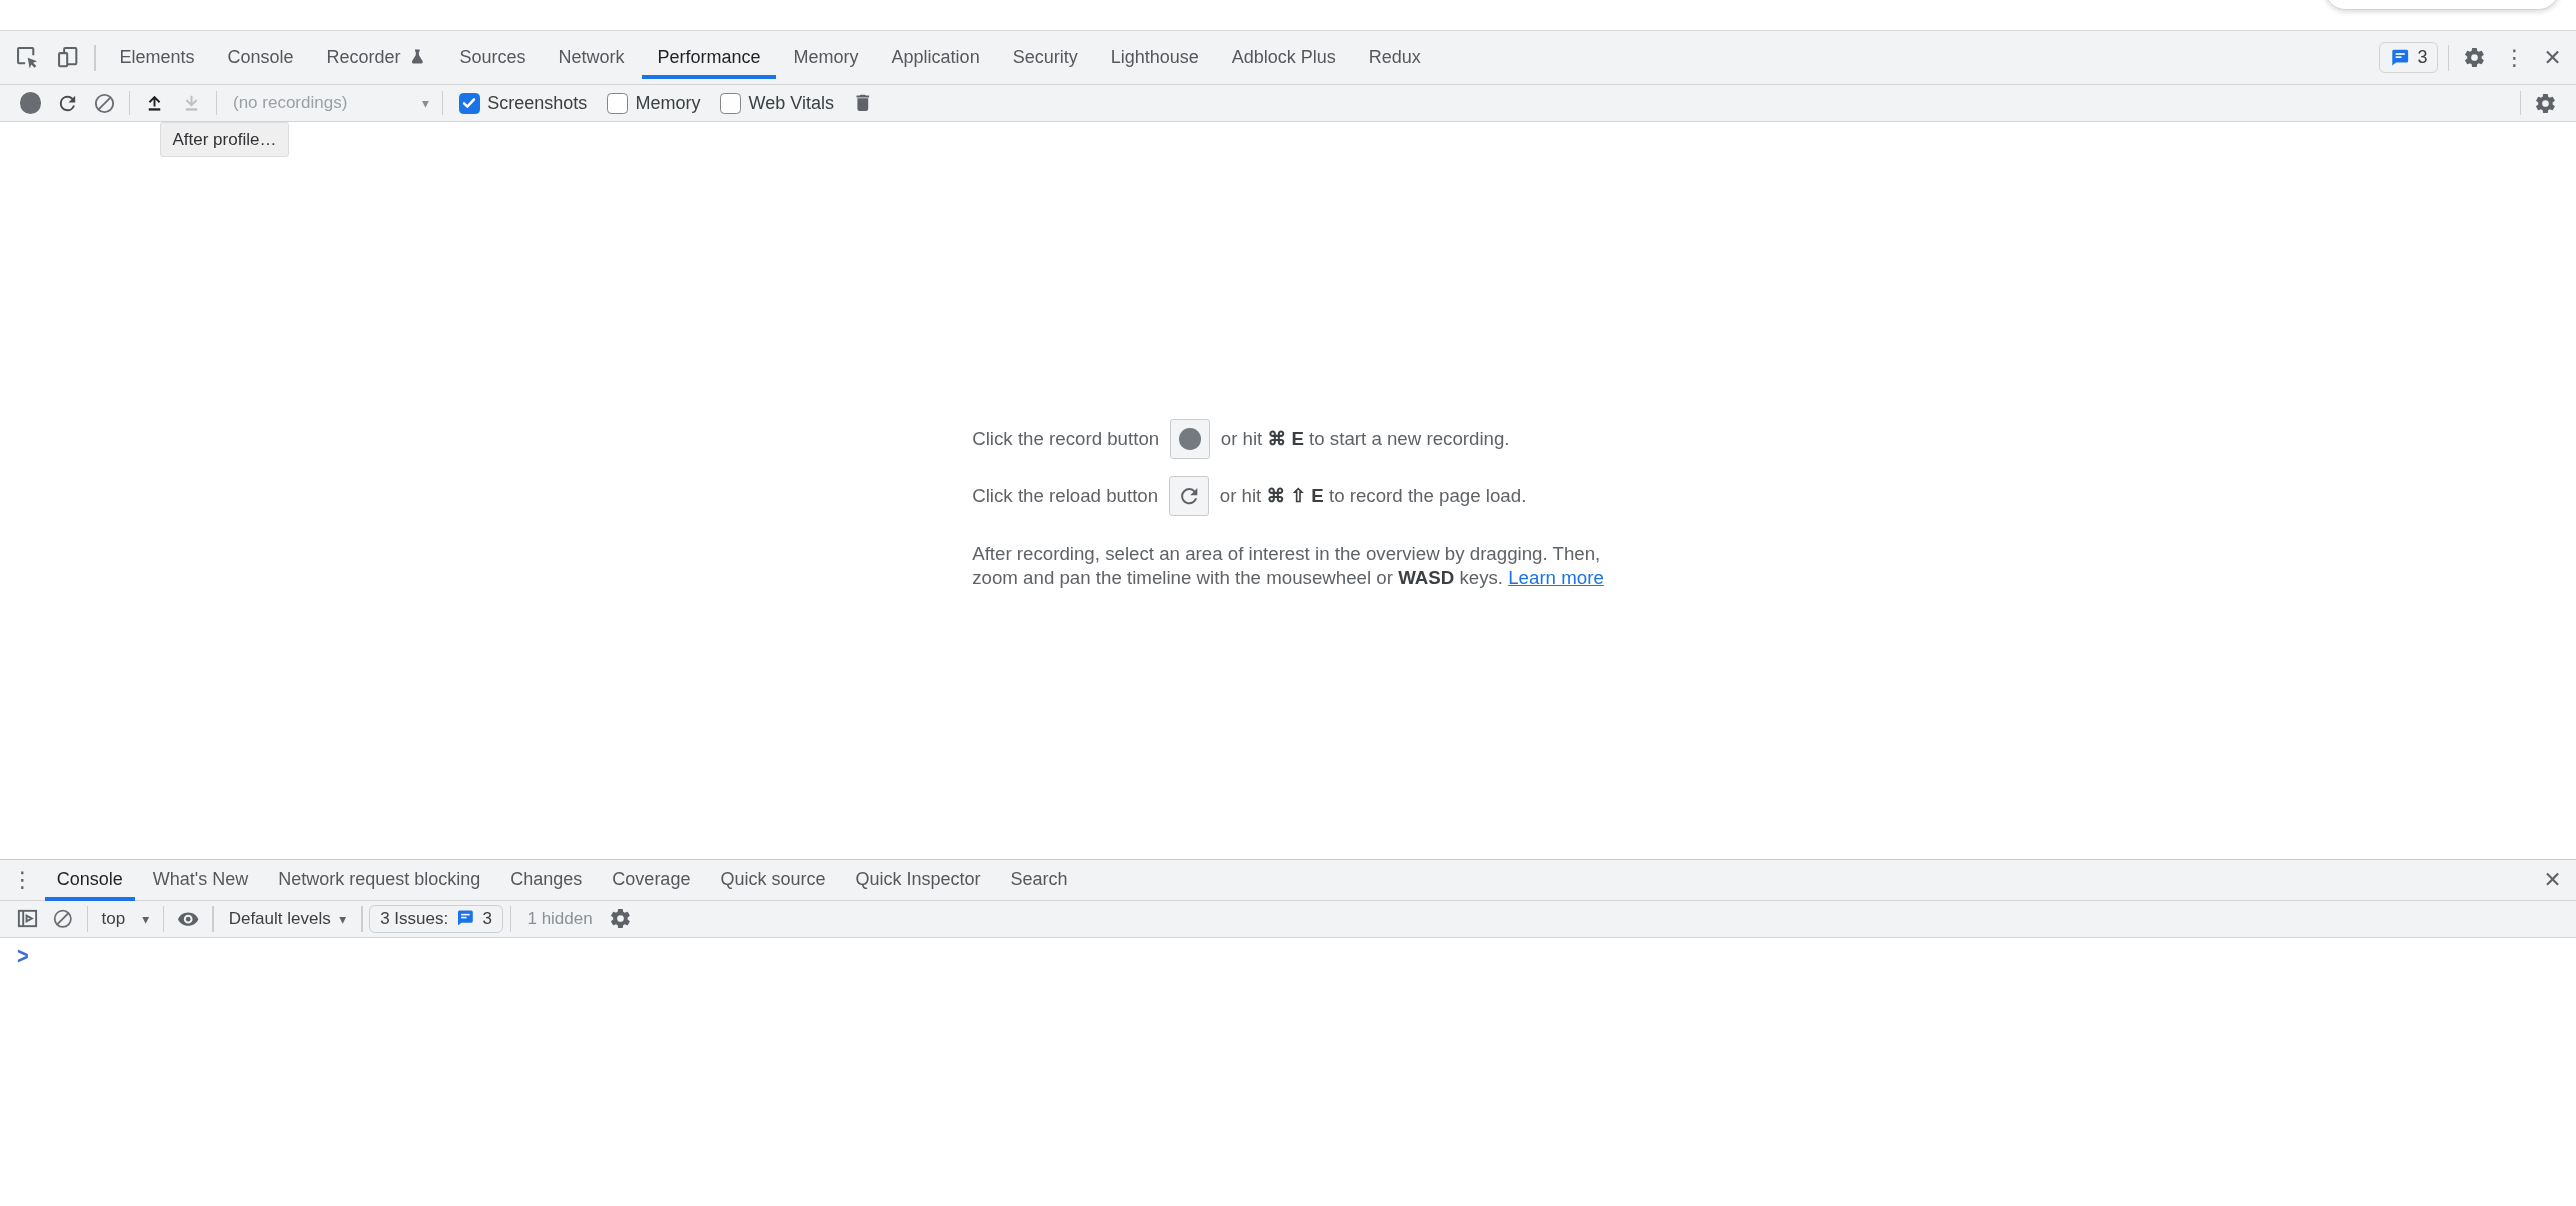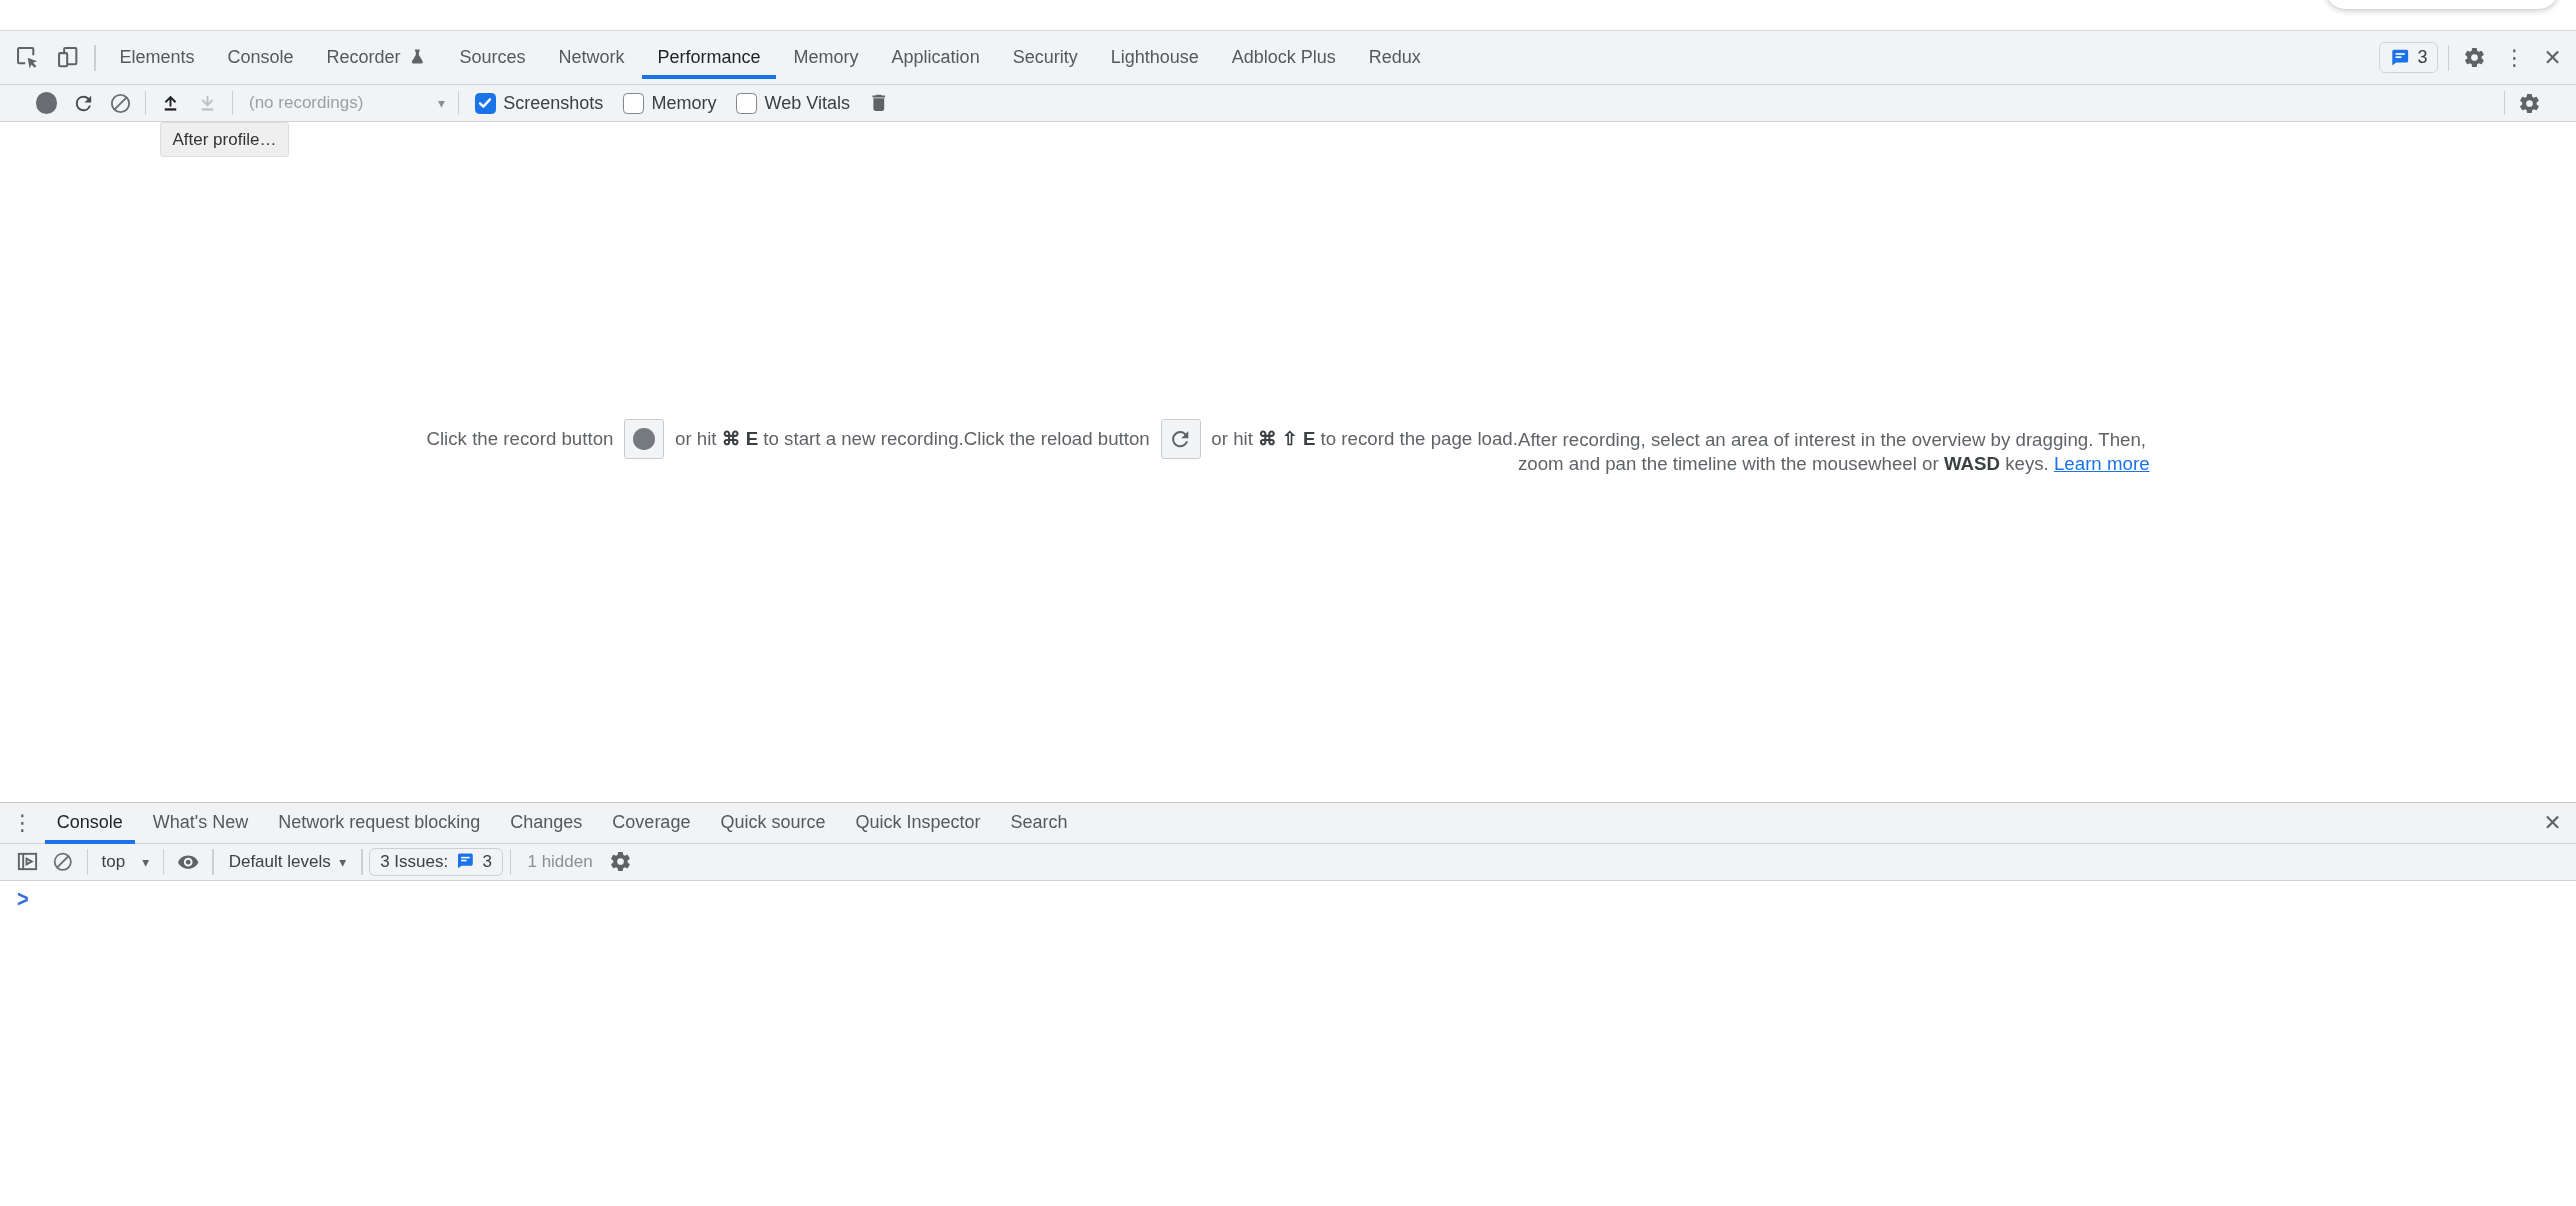--- a/index.html
+++ b/index.html
@@ -29,21 +29,21 @@
   .tab.selected::after { content:""; position:absolute; left:1.4px; right:1.4px; bottom:-1.4px;
                          height:4.3px; background:#1a73e8; }
   .tab .tab-icon { margin-left:7.2px; }
   #tabbar-right { margin-left:auto; display:flex; align-items:center; gap:10px; }
   .badge-pill { display:flex; align-items:center; gap:6.5px; border:1.4px solid #d0d3d6;
                 border-radius:5.8px; padding:3.6px 9.3px; font-size:18px; color:#3c4043; cursor:pointer; }
   .kebab { font-size:21.6px; color:#5f6368; line-height:1; cursor:pointer; padding:0 4.3px; }
   .close-x { font-size:21.6px; color:#5f6368; cursor:pointer; padding:0 4.3px; }
 
   
-  #perf-toolbar { height:37px; border-bottom:1.4px solid #d4d4d4; padding:0 28px; gap:0; }
+  #perf-toolbar { height:37px; border-bottom:1.4px solid #d4d4d4; padding:0 12px; gap:0; }
   #perf-toolbar .icon-btn { width:37px; height:33px; }
   #perf-toolbar .vdiv { height:24.4px; margin:0 5.8px; }
   #record-dot { width:21.6px; height:21.6px; border-radius:50%; background:#696c70; }
   #recordings-select { display:flex; align-items:center; justify-content:space-between;
                        width:213px; padding:0 7.2px 0 10px; font-size:17px; color:#9aa0a6;
                        cursor:pointer; height:33px; }
   .dd-arrow { font-size:13.7px; color:#8a8f94; }
   .chk-group { display:flex; align-items:center; gap:7.2px; margin:0 10px; cursor:pointer; }
   .chk-box { width:21px; height:21px; border:1.4px solid #80868b; border-radius:4.3px; background:#fff;
              display:flex; align-items:center; justify-content:center; }
@@ -53,21 +53,21 @@
   .chk-label { font-size:18px; color:#3c4043; }
   #perf-right { margin-left:auto; display:flex; align-items:center; }
 
   
   #load-profile-tooltip { position:absolute; left:160px; top:122px; background:#efefef;
                           border:0.7px solid #dcdcdc; border-radius:2.9px; padding:6.5px 11.5px;
                           font-size:17px; color:#303235; z-index:40; }
 
   
   #main { flex:1 1 auto; background:#fff; display:flex; flex-direction:column; align-items:center; }
-  #landing { width:fit-content; margin-top:297px; display:flex; flex-direction:row;
+  #landing { width:fit-content; margin-top:297px; display:flex; flex-direction:column;
              align-items:flex-start; font-size:18.7px; color:#5f6368; }
   .inst-row { display:flex; align-items:center; gap:10.8px; margin-bottom:17px; }
   .inline-btn { width:40px; height:40px; border:1.4px solid #c9cccf; border-radius:2.9px;
                 background:#f3f4f5; display:flex; align-items:center; justify-content:center; }
   .inline-record-dot { width:21.6px; height:21.6px; border-radius:50%; background:#757a80; }
   .key { font-weight:bold; color:#3c4043; }
   #para { line-height:24.4px; margin-top:8.6px; }
   #learn-more { color:#1a73e8; text-decoration:underline; cursor:pointer; }
 
   

